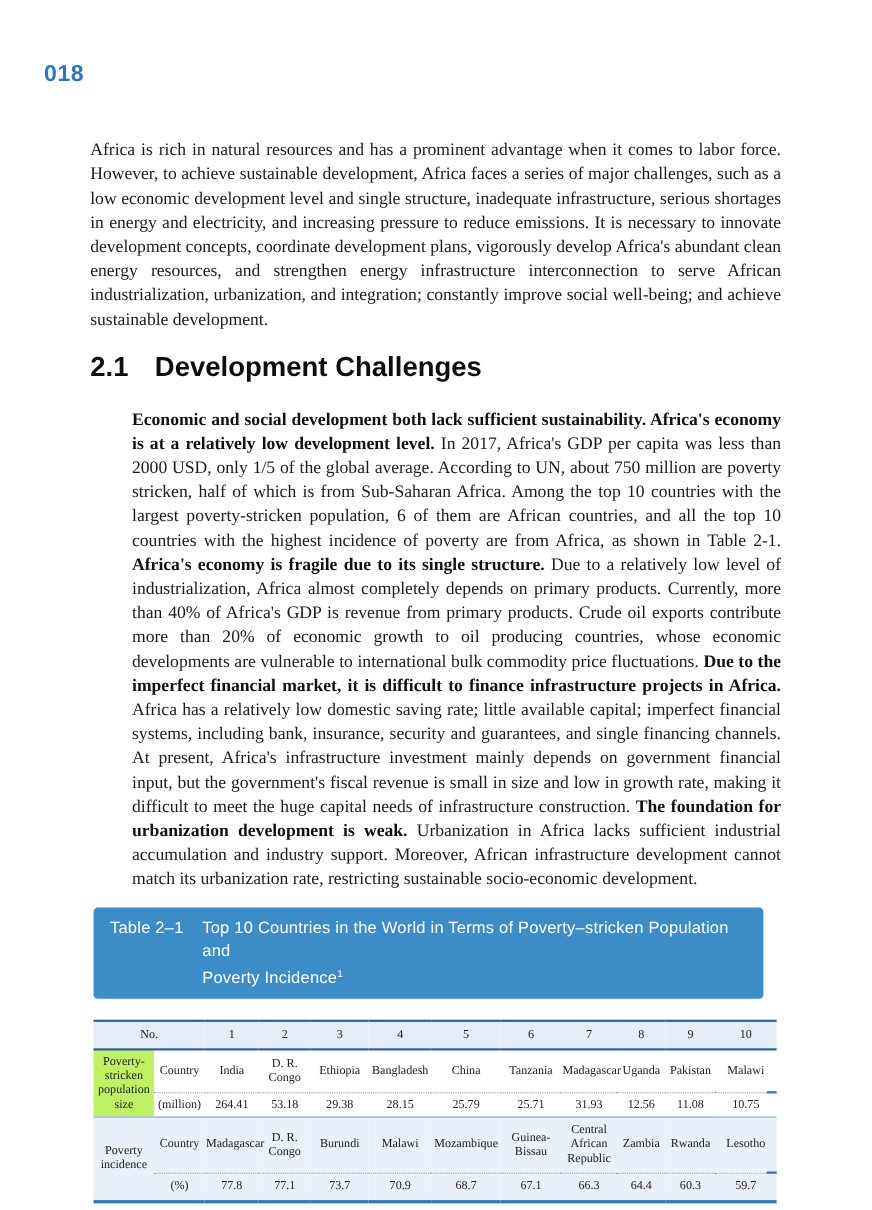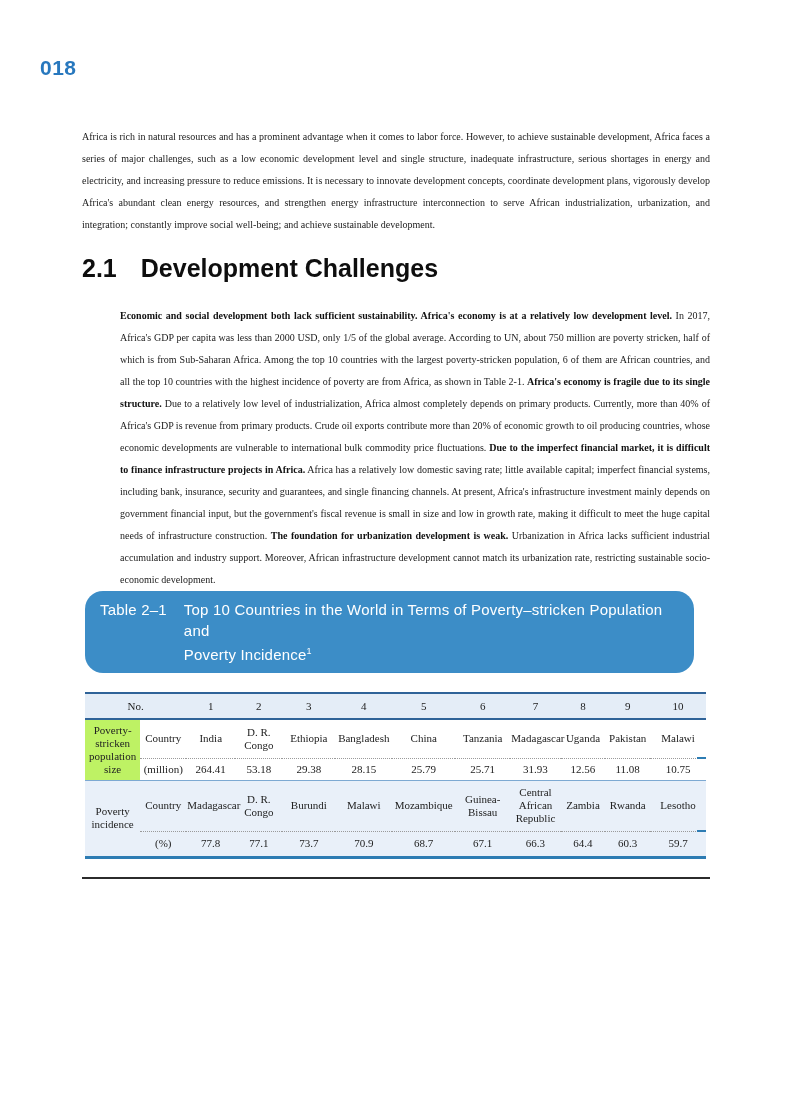--- a/index.html
+++ b/index.html
@@ -24,40 +24,40 @@
     position:absolute;left:40px;top:56px;
     font-family:"Liberation Sans",sans-serif;
     font-weight:bold;font-size:21px;
     color:var(--pagenum);
     letter-spacing:.5px;
   }
   .content{
     position:absolute;left:82px;top:0;width:628px;
   }
   .body-text{
-    font-size:10px;line-height:22px;
+    font-size:16px;line-height:22px;
     text-align:justify;
     color:#1a1a1a;
   }
   .intro{margin-top:126px;}
   .section-heading{
     margin-top:17px;
     font-family:"Liberation Sans",sans-serif;
     font-weight:bold;font-size:25px;line-height:30px;
     color:#0e0e0e;
   }
   .sec-num{margin-right:24px;}
   .challenges{margin-top:22px;margin-left:38px;}
   .challenges b{color:#111;}
   
   .table-caption{
-    margin-left:3px;
+    margin-top:14px;margin-left:3px;
     width:609px;
     background:var(--accent);
-    border-radius:18px;
+    border-radius:4px;
     padding:8px 14px 8px 15px;
     display:flex;
     font-family:"Liberation Sans",sans-serif;
     font-size:15px;line-height:21px;
     color:#ffffff;
     letter-spacing:.2px;
   }
   .cap-label{flex:none;margin-right:17px;}
   .cap-text sup{font-size:9px;}
   

